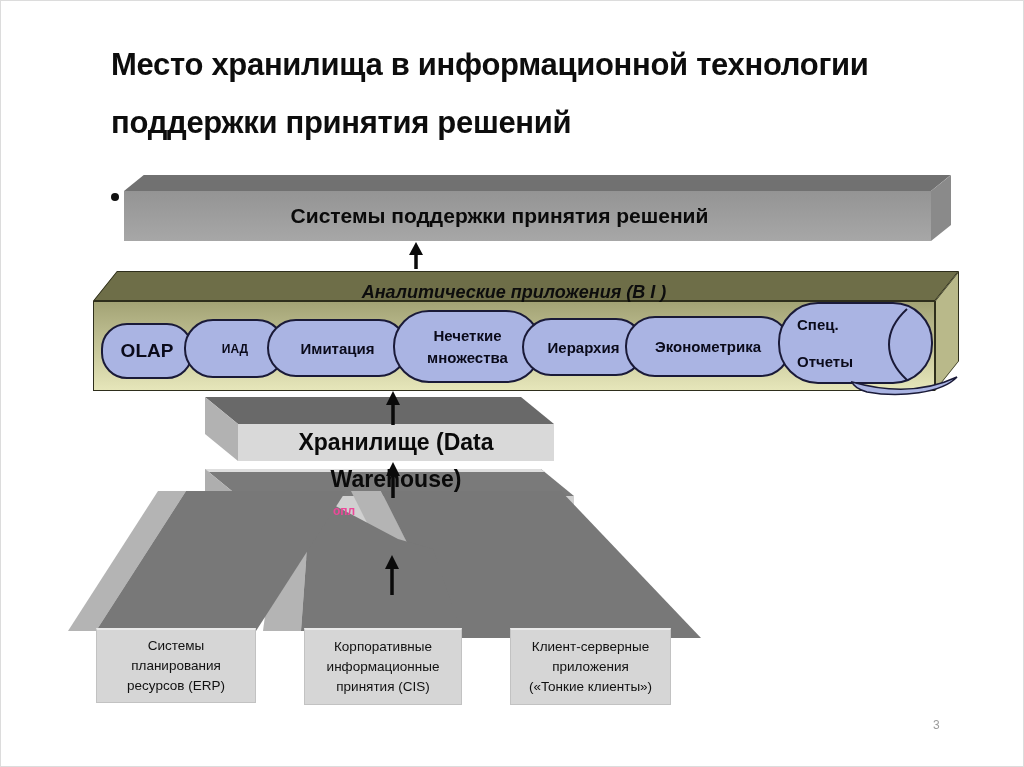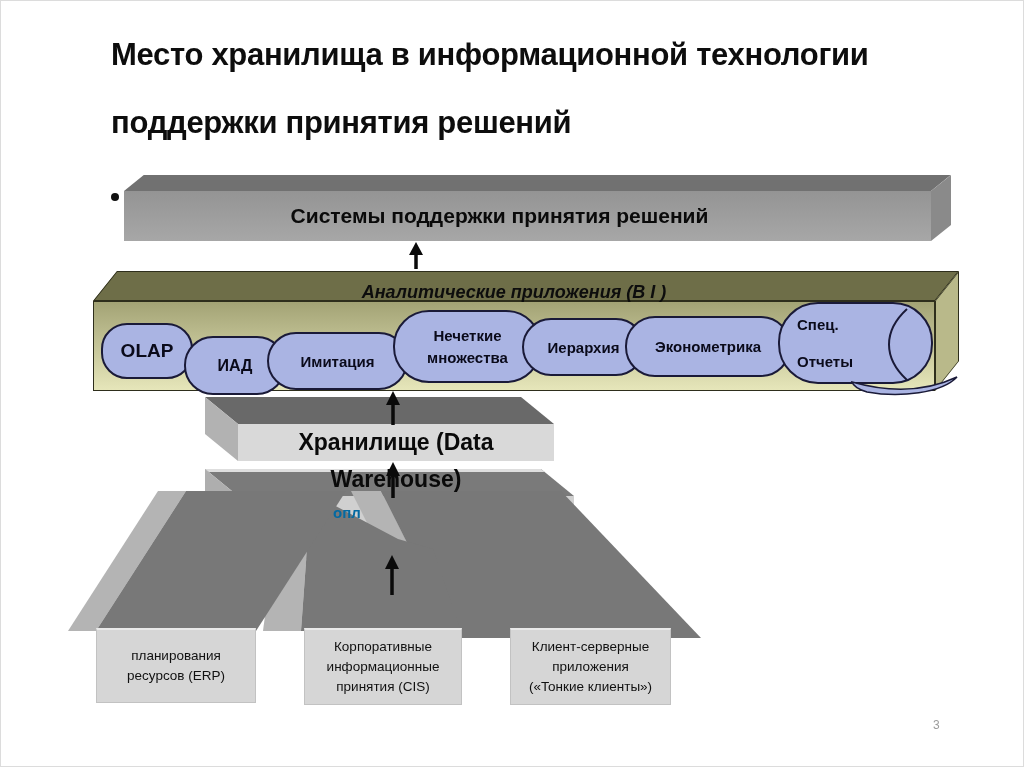--- a/index.html
+++ b/index.html
@@ -4,51 +4,51 @@
 <style>
   html,body{margin:0;padding:0;background:#ffffff;}
   .slide{
     position:relative;width:1024px;height:767px;background:#ffffff;
     border:1px solid #dcdcdc;box-sizing:border-box;overflow:hidden;
     font-family:"Liberation Sans",sans-serif;
   }
   .abs{position:absolute;}
   
   .title-line{position:absolute;left:110px;font-size:31px;font-weight:bold;color:#0d0d0d;letter-spacing:-0.3px;white-space:nowrap;}
-  .title-l1{top:36px;text-align:right;}
+  .title-l1{top:46px;text-align:right;}
   .title-l2{top:104px;}
   .bullet-dot{position:absolute;left:110px;top:192px;width:8px;height:8px;border-radius:50%;background:#111;}
   
   .face{position:absolute;}
   
   .bar-top{left:123px;top:174px;width:807px;height:16px;background:#717171;transform:skewX(-51deg);transform-origin:bottom left;}
   .bar-right{left:930px;top:190px;width:20px;height:50px;background:#8a8a8a;transform:skewY(-38.6deg);transform-origin:left top;}
   .bar-front{left:123px;top:190px;width:807px;height:50px;background:linear-gradient(#949494,#a7a7a7);}
   .bar-label{left:123px;top:190px;width:807px;height:50px;line-height:50px;text-align:center;
     font-size:21px;font-weight:bold;color:#0a0a0a;padding-right:56px;box-sizing:border-box;}
   
   .olive-top{left:92px;top:270px;width:842px;height:30px;background:#6e6e48;border:1px solid #2e2e1c;transform:skewX(-38.7deg);transform-origin:bottom left;box-sizing:border-box;}
   .olive-right{left:934px;top:300px;width:24px;height:90px;background:#b9b98a;border:1px solid #2e2e1c;transform:skewY(-51.3deg);transform-origin:left top;box-sizing:border-box;}
   .olive-front{left:92px;top:300px;width:842px;height:90px;background:linear-gradient(#a3a375,#e6e6ba);border:1px solid #2e2e1c;box-sizing:border-box;}
   .olive-label{left:92px;top:281px;width:842px;text-align:center;font-size:18px;font-style:italic;font-weight:bold;color:#0d0d0d;}
   
   .scroll{position:absolute;background:#aab4e3;border:2px solid #1a1a38;display:flex;flex-direction:column;justify-content:center;align-items:center;
     font-weight:bold;color:#0a0a1a;box-sizing:border-box;text-align:center;}
   .s-olap {left:100px;top:322px;width:92px;height:56px;border-radius:26px;font-size:19px;align-items:center;}
-  .s-iad  {left:183px;top:318px;width:102px;height:59px;border-radius:29px;font-size:16px;margin-top:17px;}
-  .s-imit {left:266px;top:318px;width:141px;height:58px;border-radius:29px;font-size:15px;margin-top:13px;}
+  .s-iad  {left:183px;top:318px;width:102px;height:59px;border-radius:29px;font-size:12px;}
+  .s-imit {left:266px;top:318px;width:141px;height:58px;border-radius:29px;font-size:15px;}
   .s-fuzzy{left:392px;top:309px;width:149px;height:73px;border-radius:36px;font-size:15px;line-height:22px;}
   .s-hier {left:521px;top:317px;width:123px;height:58px;border-radius:29px;font-size:15px;}
   .s-econ {left:624px;top:315px;width:166px;height:61px;border-radius:30px;font-size:15px;}
   .s-spec {left:777px;top:301px;width:155px;height:82px;border-radius:40px;font-size:15px;line-height:37px;align-items:flex-start;padding-left:17px;}
   
   .st-top{left:237px;top:468px;width:336px;height:27px;background:#7a7a7a;border-top:3px solid #dedede;transform:skewX(50.7deg);transform-origin:bottom left;box-sizing:border-box;}
   .st-left{left:204px;top:495px;width:33px;height:63px;background:#aeaeae;transform:skewY(39.3deg);transform-origin:right top;}
   .st-front{left:237px;top:495px;width:336px;height:63px;background:#d0d0d0;}
-  .st-fragment{left:332px;top:503px;font-size:15px;font-weight:bold;color:#0369a1;}
+  .st-fragment{left:332px;top:503px;font-size:12px;font-weight:bold;color:#ec4899;}
   
   .wh-top{left:237px;top:396px;width:316px;height:27px;background:#696969;transform:skewX(50.7deg);transform-origin:bottom left;}
   .wh-left{left:204px;top:423px;width:33px;height:37px;background:#b2b2b2;transform:skewY(39.3deg);transform-origin:right top;}
   .wh-front{left:237px;top:423px;width:316px;height:37px;background:#d9d9d9;}
   .wh-label{left:237px;top:423px;width:316px;height:37px;line-height:37px;text-align:center;font-size:23px;font-weight:bold;color:#0a0a0a;}
   
   .src{position:absolute;background:#d6d6d6;border:1px solid #c2c2c2;border-top:2px solid #e9e9e9;box-sizing:border-box;
     display:flex;flex-direction:column;justify-content:center;text-align:center;font-size:13.5px;color:#111;line-height:20px;}
   .src-erp{left:95px;top:627px;width:160px;height:75px;}
   .src-cis{left:303px;top:627px;width:158px;height:77px;}
@@ -117,20 +117,21 @@
   </svg>
 
   <div class="abs st-fragment">опл</div>
 
   <div class="face wh-top"></div>
   <div class="face wh-left"></div>
   <div class="face wh-front"></div>
   <div class="abs wh-label">Хранилище (Data Warehouse)</div>
 
   <div class="src src-erp">
+    <span>Системы</span>
     <span>планирования</span>
     <span>ресурсов (ERP)</span>
   </div>
   <div class="src src-cis">
     <span>Корпоративные</span>
     <span>информационные</span>
     <span>принятия (CIS)</span>
   </div>
   <div class="src src-cli">
     <span>Клиент-серверные</span>

